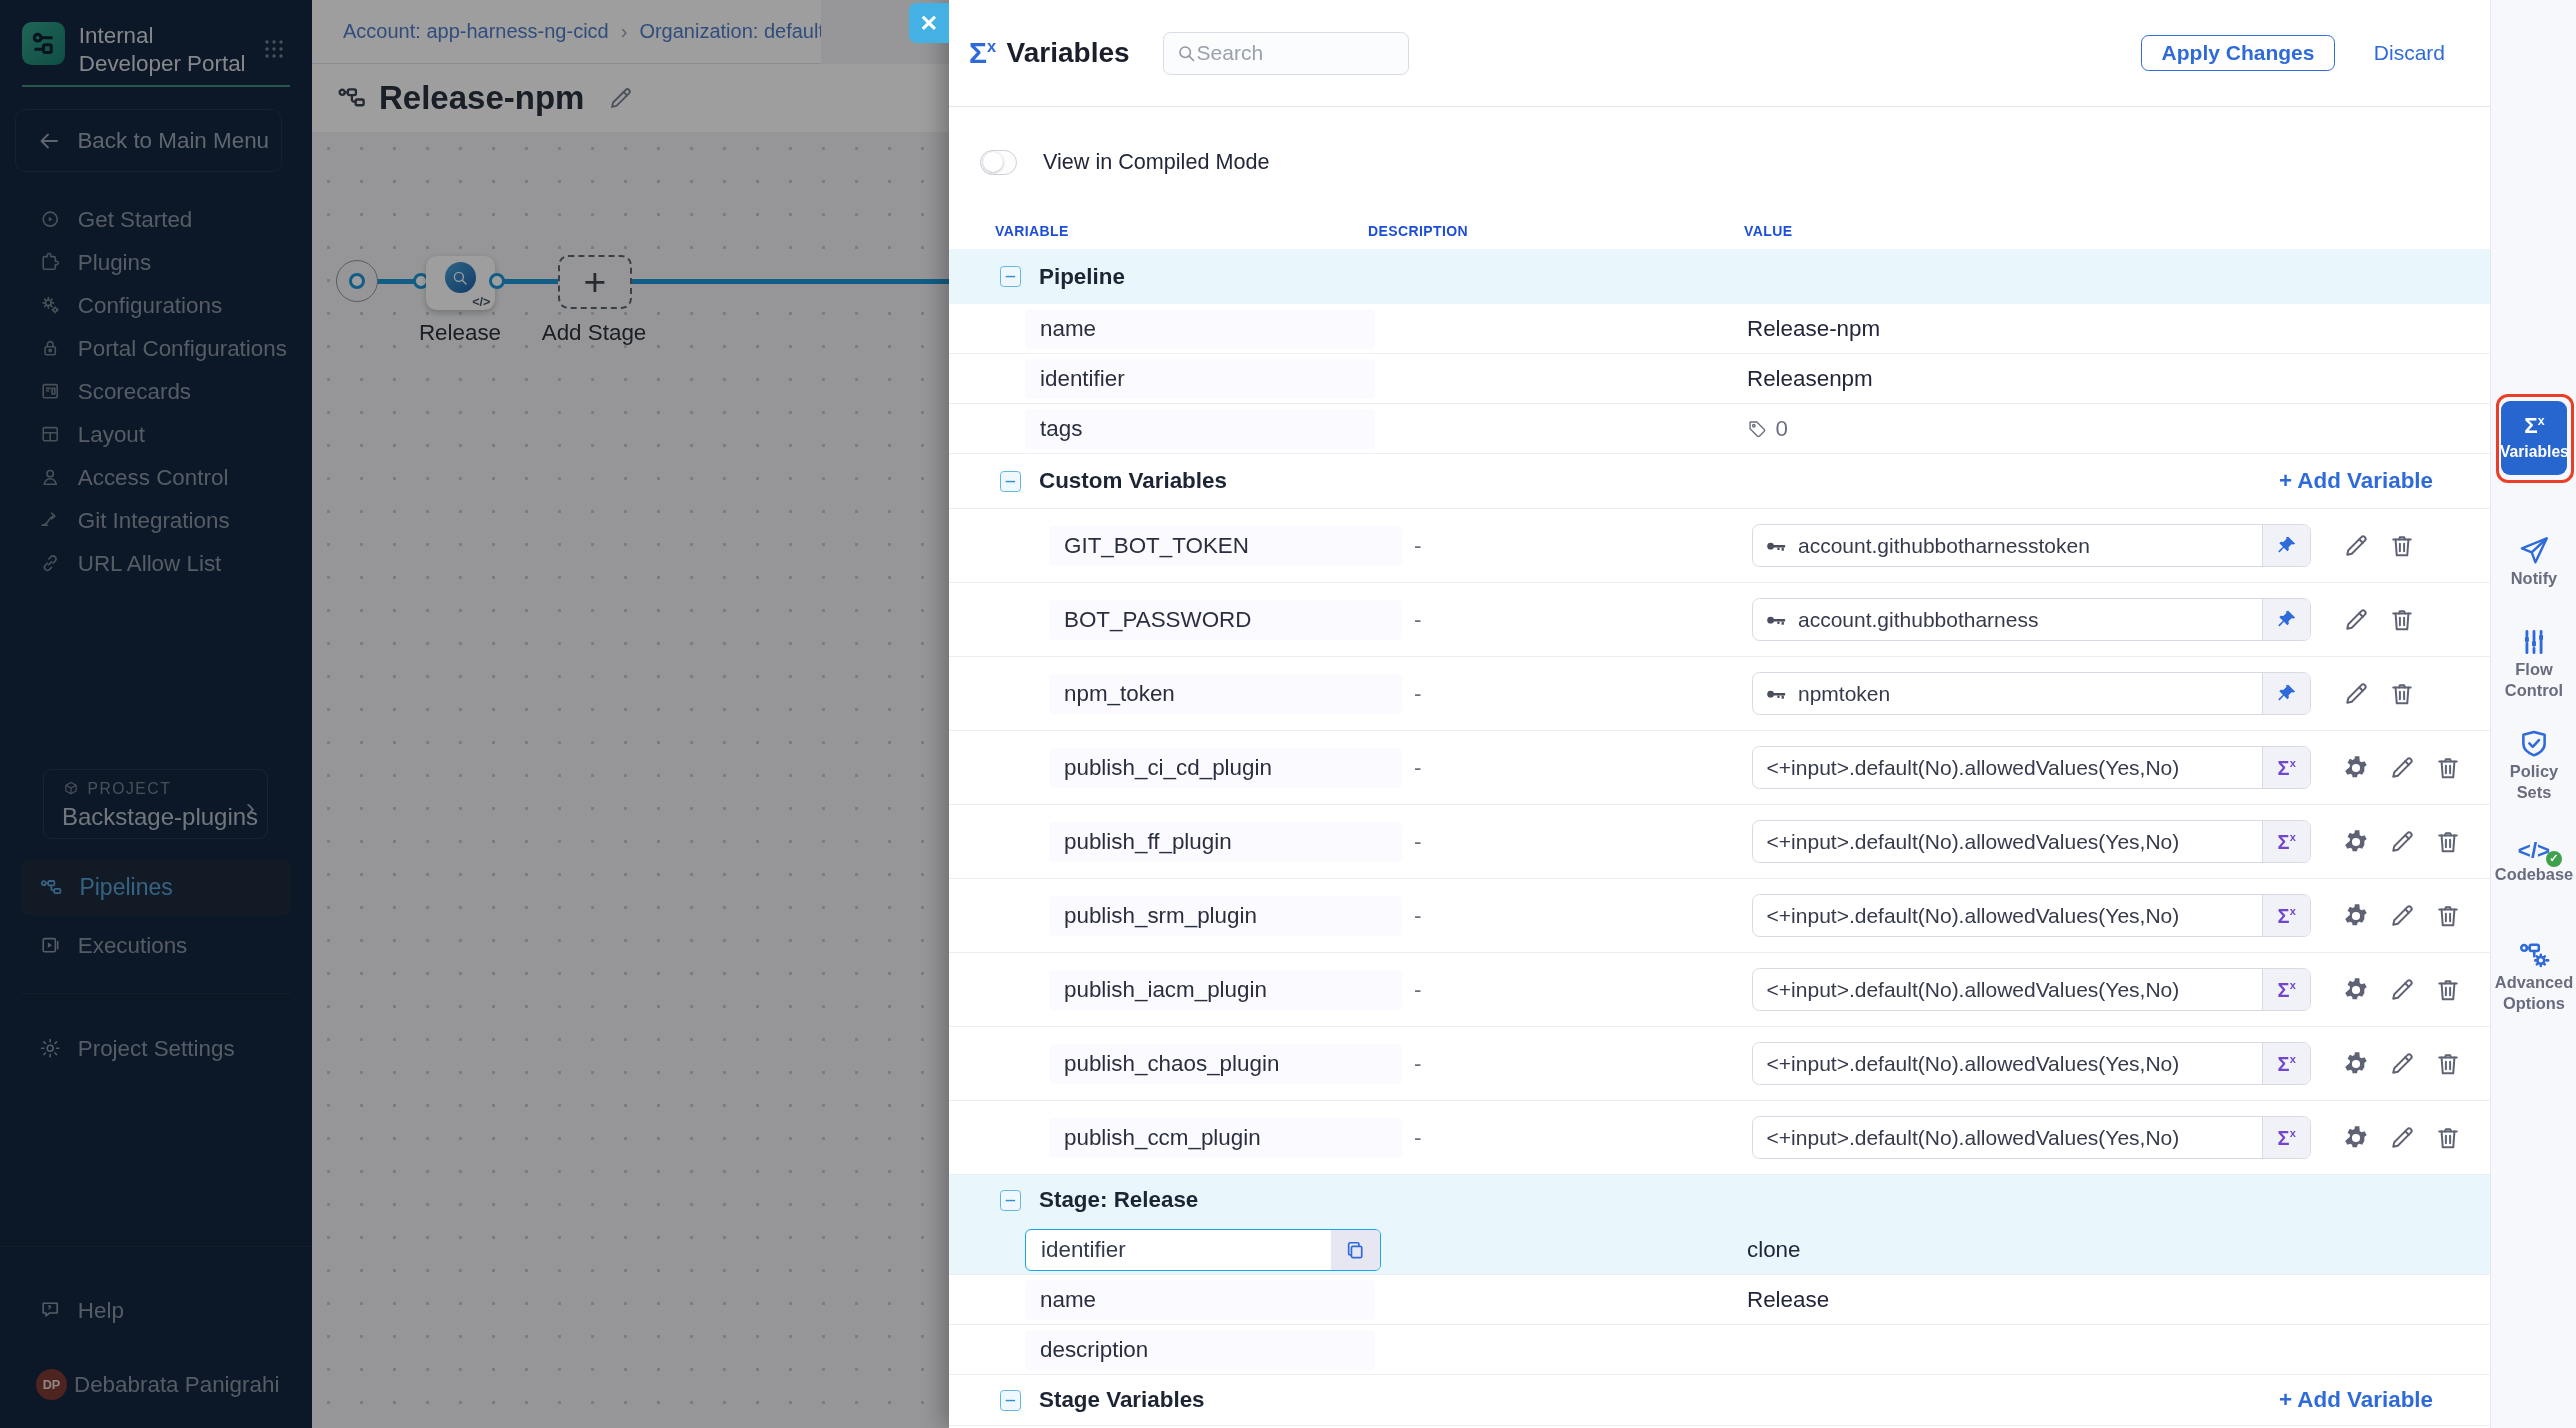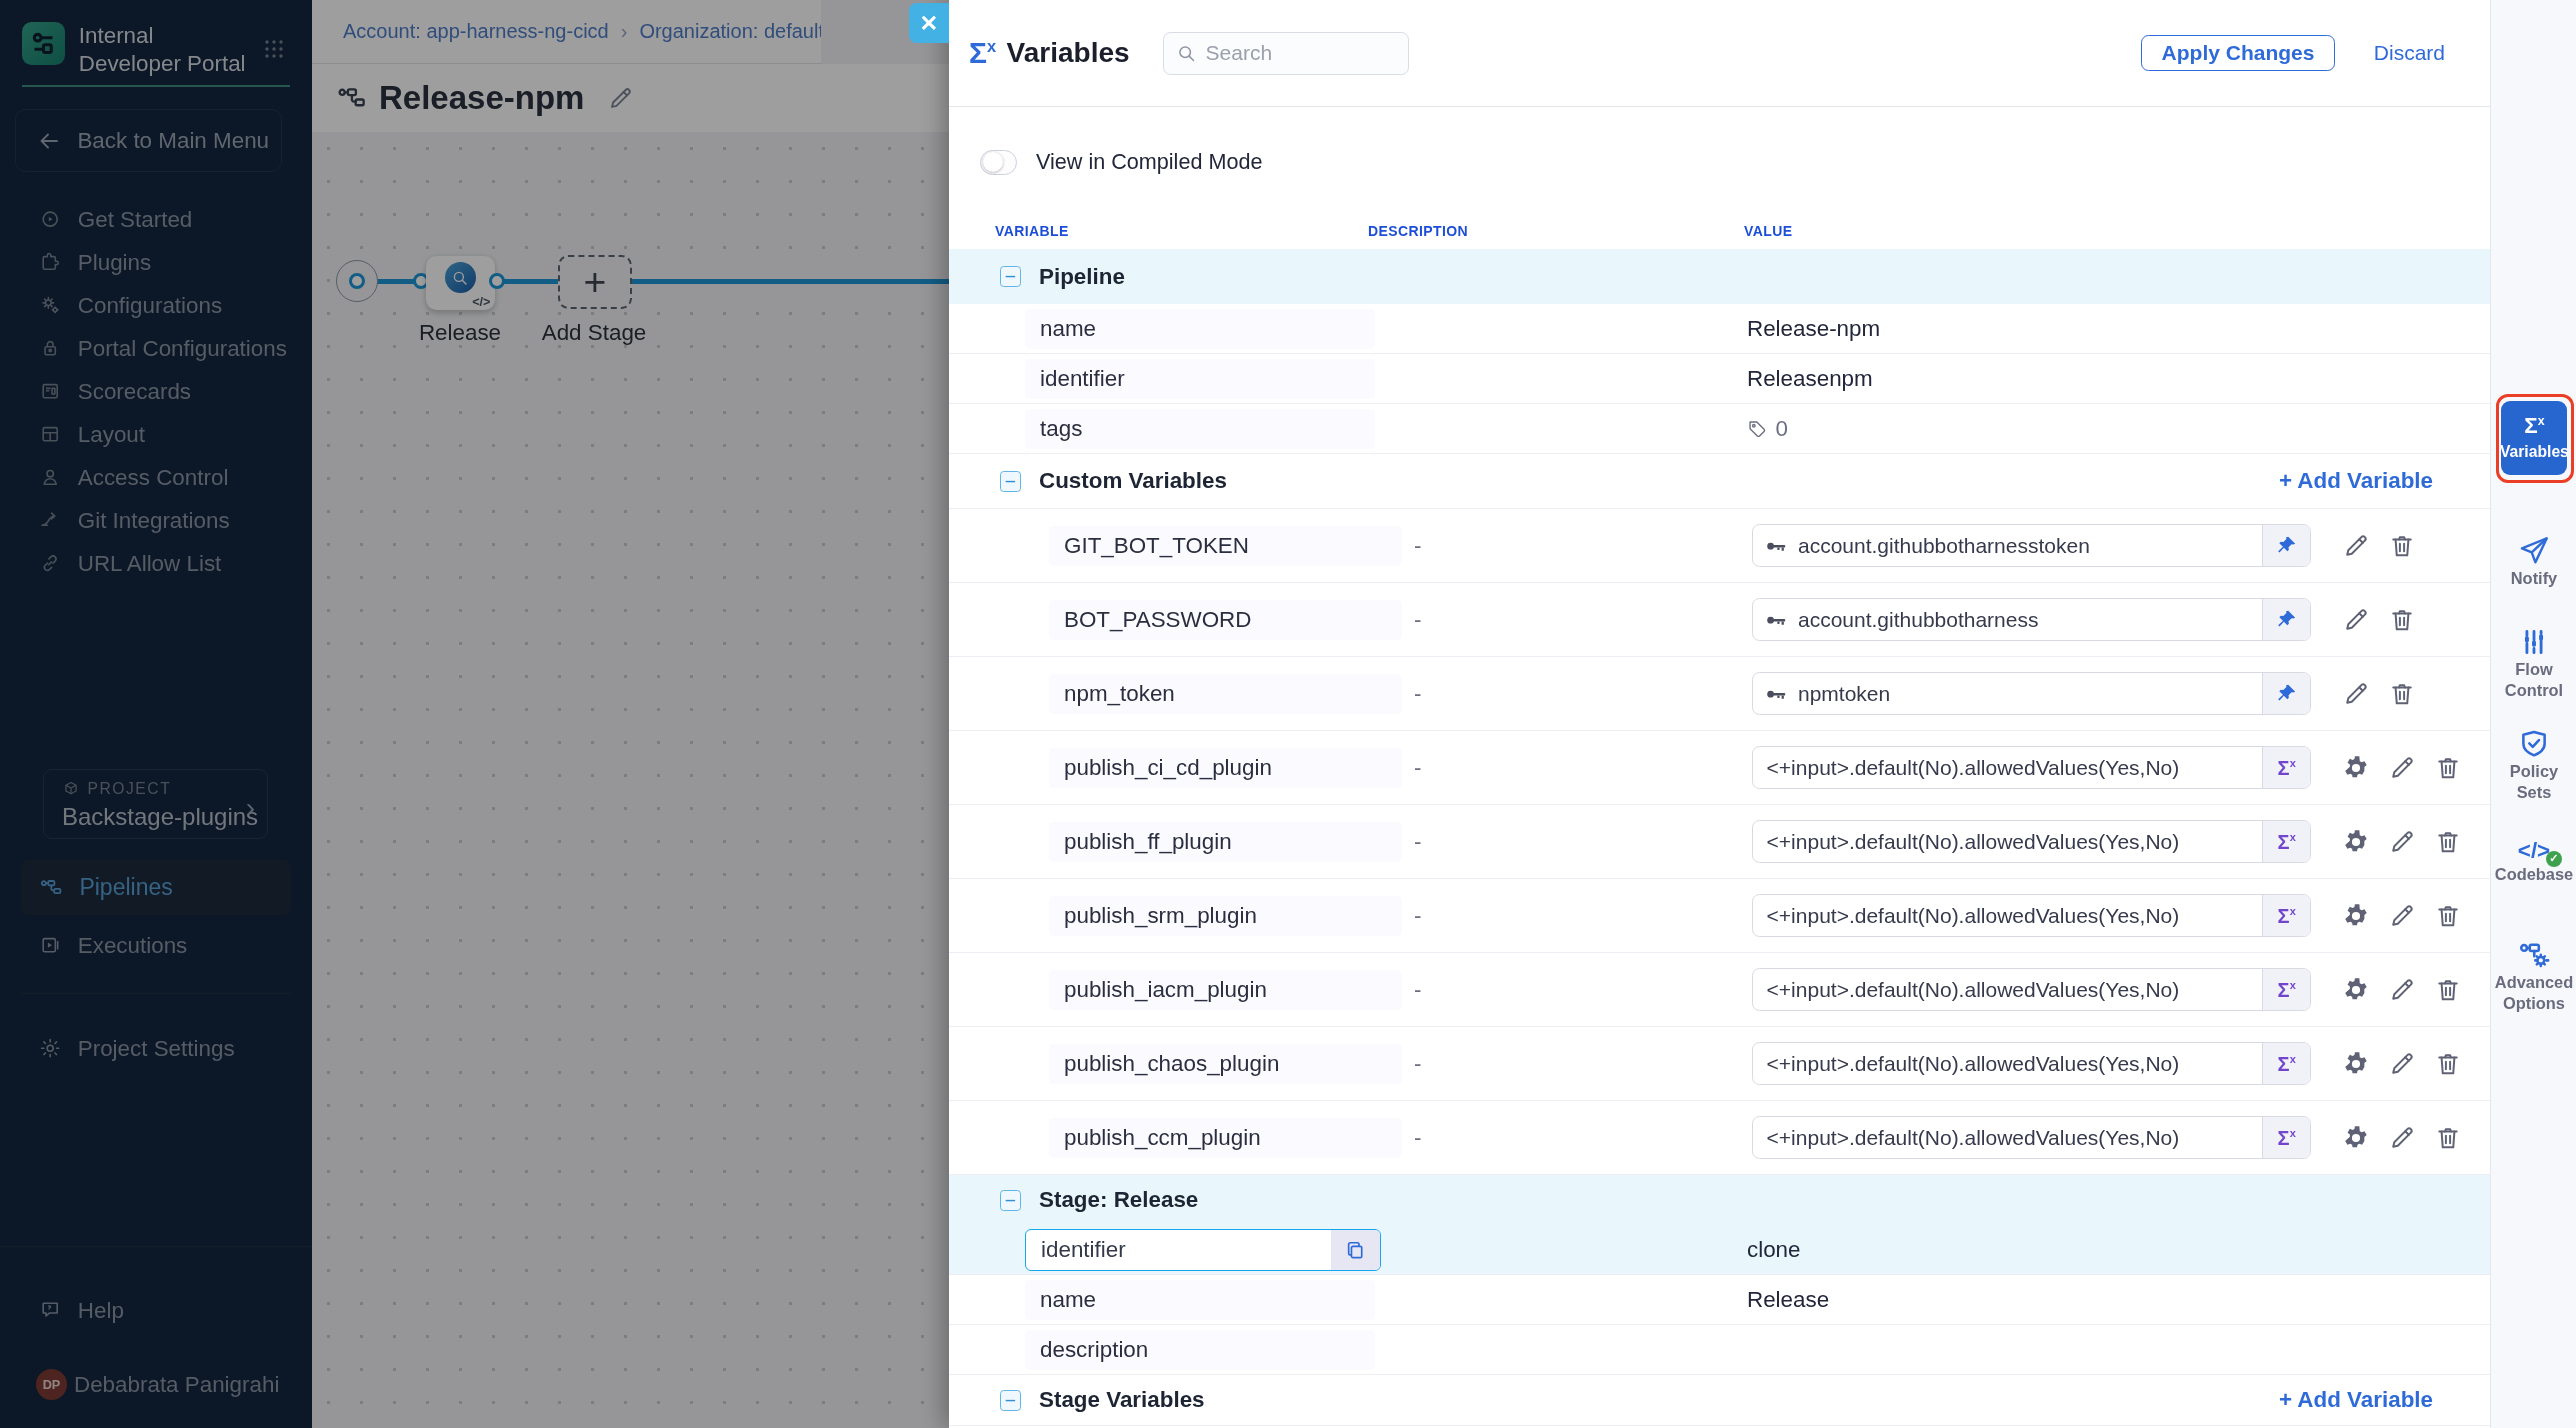--- a/index.html
+++ b/index.html
@@ -73,28 +73,28 @@
             font-size: 22.4px; font-weight: 700; font-family: "Liberation Sans", sans-serif; }
 
   
   #drawer { left: 949px; top: 0; width: 1541px; height: 1428px; background: #fff; z-index: 10;
             box-shadow: -7.5px 0 21px rgba(0,0,0,.28); }
   #dHead { display: flex; align-items: center; height: 107px; border-bottom: 0.7px solid #e6e6ee; padding: 0 42px 0 20px; }
   .sigmax { font-weight: 700; line-height: 1; }
   .sigmax sup { font-size: .55em; font-weight: 700; }
   #dTitle { margin-left: 10.4px; font-size: 28px; font-weight: 700; color: #1b1f2b; }
   #searchBox { margin-left: 33px; width: 246px; height: 43px; border: 0.7px solid #d8dce4; border-radius: 7.5px; background: #fbfcfe;
-               display: flex; align-items: center; padding: 0 12px; gap: 9px; color: #8f97a6; }
+               display: flex; align-items: center; padding: 0 12px; gap: 0; color: #8f97a6; }
   #searchBox input { border: none; outline: none; background: transparent; font-size: 21px; color: #333; width: 171px;
                      font-family: "Liberation Sans", sans-serif; }
   #searchBox input::placeholder { color: #9aa0ac; }
   #applyBtn { margin-left: auto; height: 36px; padding: 0 19.4px; border: 1.5px solid #2f6bd8; border-radius: 7.5px; background: #fff;
               color: #2f6bd8; font-size: 21px; font-weight: 700; display: flex; align-items: center; font-family: "Liberation Sans", sans-serif; }
   #discardBtn { margin: 0 3px 0 39px; color: #2f6bd8; font-size: 21px; background: none; border: none; font-family: "Liberation Sans", sans-serif; }
-  #toggleRow { display: flex; align-items: center; gap: 19px; margin: 42px 0 0 31px; }
+  #toggleRow { display: flex; align-items: center; gap: 26px; margin: 42px 0 0 31px; }
   #toggle { width: 37px; height: 25px; border-radius: 12.7px; border: 1.1px solid #cdd0dd; background: #fdfdfe; position: relative; }
   #toggle .knob { position: absolute; left: 1.5px; top: 1.5px; width: 20px; height: 20px; border-radius: 50%; background: #fff;
                   box-shadow: 0 0.7px 3px rgba(40,41,61,.35); }
   #toggleLabel { font-size: 21.6px; color: #22273a; }
   #tblHead { display: grid; grid-template-columns: 373px 376px 1fr; padding-left: 46px; margin-top: 48px;
              font-size: 14px; font-weight: 700; letter-spacing: 0.4px; color: #1d4ed8; }
   #rows { margin-top: 10.4px; }
   .shead { display: flex; align-items: center; height: 55px; padding-left: 51px; border-bottom: 0.7px solid #ededf3; }
   .shead.h67 { height: 50px; }
   .sblue { background: #e9f7fc; border-bottom: none; }

